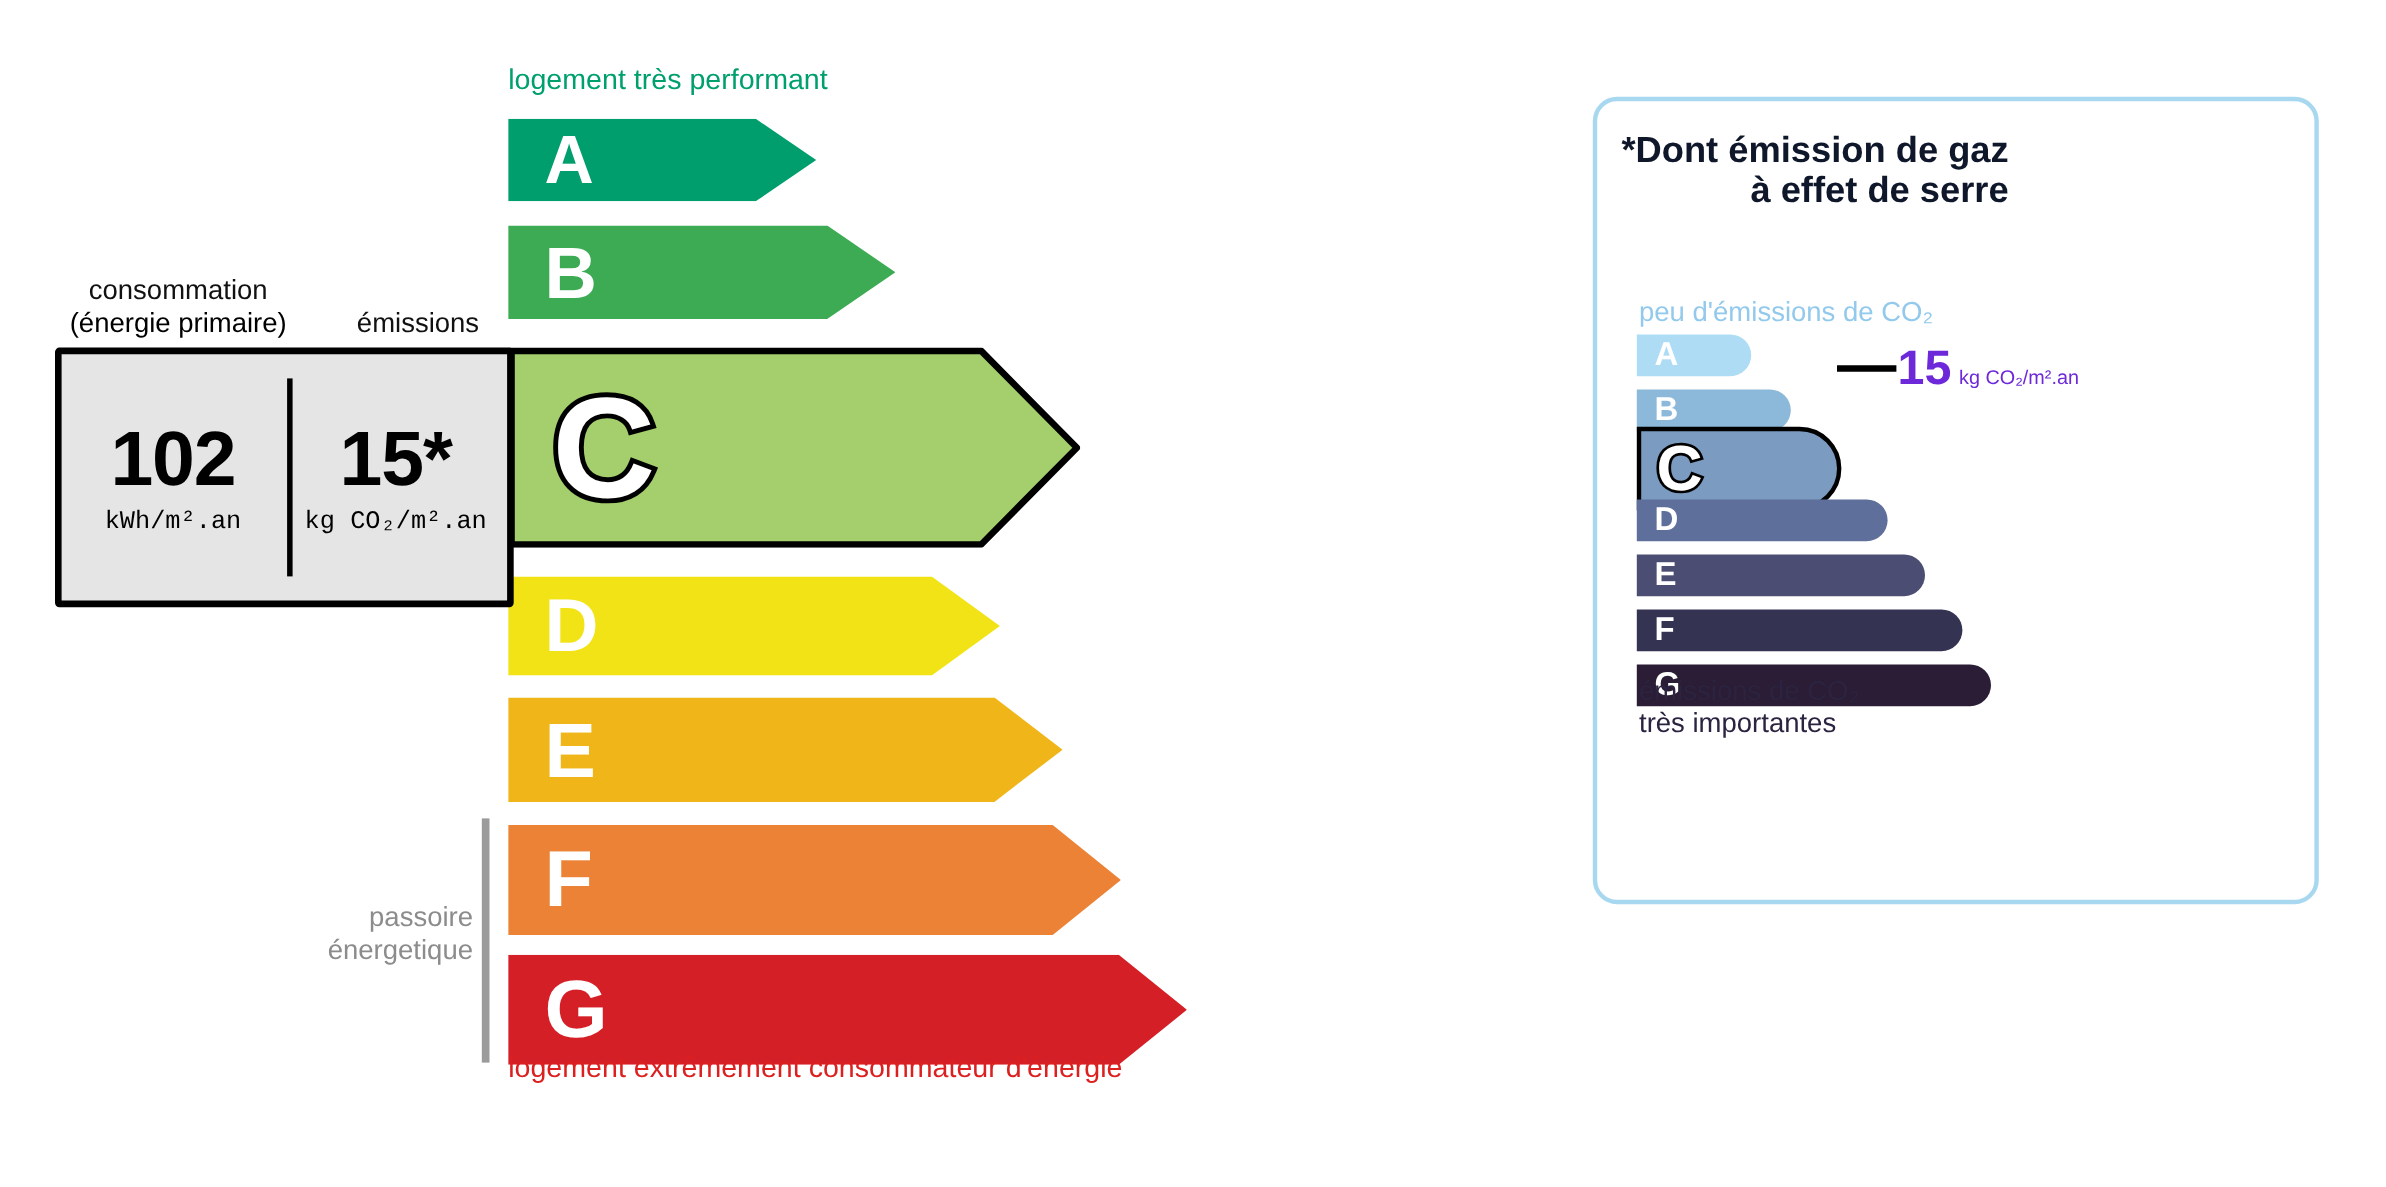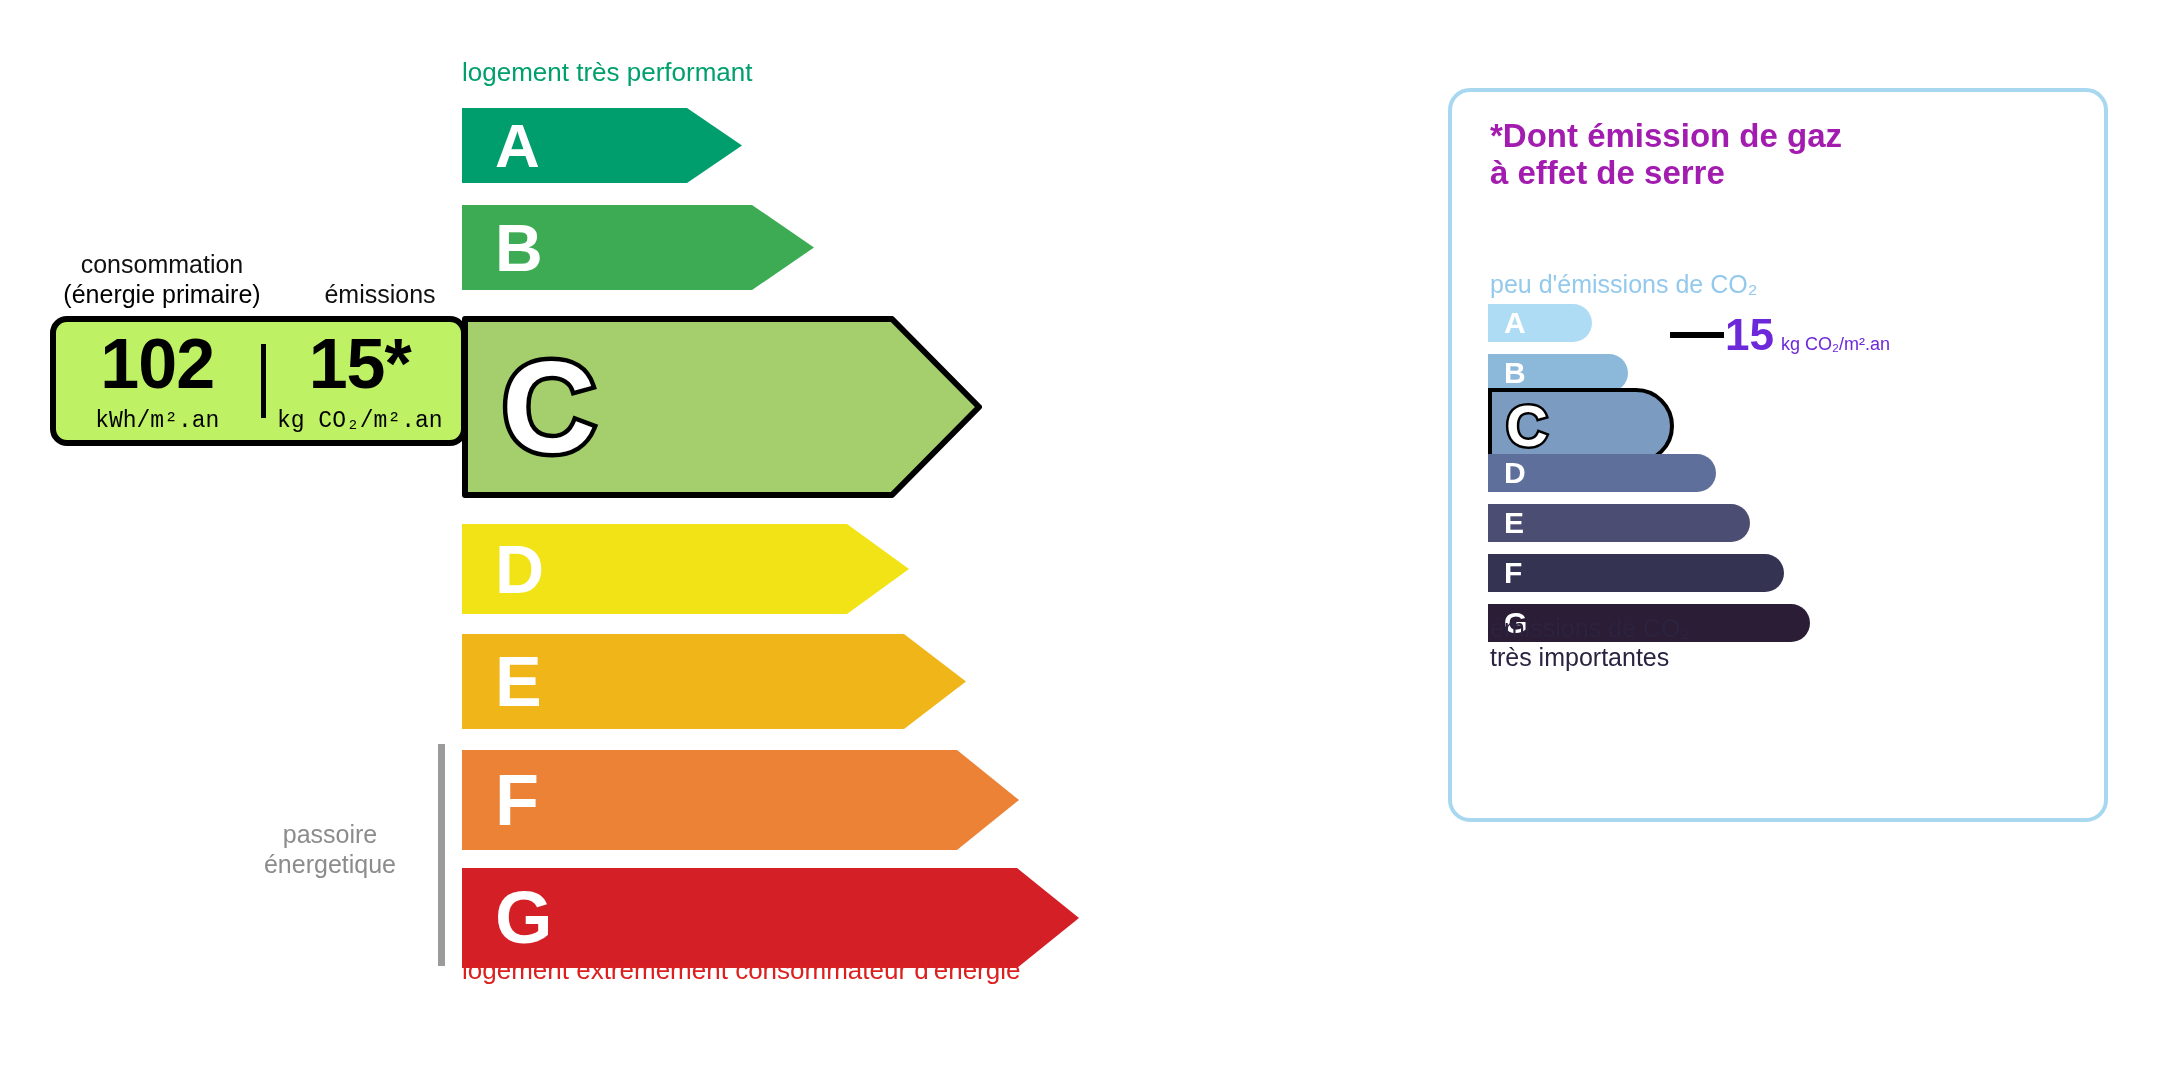--- a/index.html
+++ b/index.html
@@ -28,22 +28,22 @@
   .band{position:absolute;left:462px;}
   .band svg{display:block;}
   .band .letter{
     position:absolute;left:33px;top:50%;transform:translateY(-50%);
     color:#ffffff;font-weight:bold;line-height:1;
     font-family:"Liberation Sans","DejaVu Sans",sans-serif;
   }
 
   
   #value-box{
-    position:absolute;left:50px;top:316px;width:417px;height:130px;
-    border:6px solid #000;border-radius:17px;background:#bef264;
+    position:absolute;left:50px;top:316px;width:417px;height:236px;
+    border:6px solid #000;border-radius:4px;background:#e5e5e5;
     box-sizing:border-box;z-index:6;
   }
   #value-box .divider{
     position:absolute;left:50.5%;top:22px;bottom:22px;width:5px;background:#000;
   }
   .vb-cell{
     position:absolute;top:0;bottom:0;width:50%;
     display:flex;flex-direction:column;align-items:center;justify-content:center;
   }
   .vb-cell.left{left:0;}
@@ -59,32 +59,32 @@
   .lbl-emis{
     position:absolute;left:300px;top:280px;width:160px;text-align:center;
     font-size:25px;color:#111;
   }
 
   
   #passoire-bar{
     position:absolute;left:438px;top:744px;width:7px;height:222px;background:#9b9b9b;
   }
   #passoire-label{
-    position:absolute;left:230px;top:820px;width:200px;text-align:center;
+    position:absolute;left:230px;top:820px;width:200px;text-align:right;
     font-size:25px;color:#8c8c8c;line-height:1.18;
   }
 
   
   #co2-panel{
     position:absolute;left:1448px;top:88px;width:660px;height:734px;
     border:4px solid #a8d8f0;border-radius:22px;background:#fff;box-sizing:border-box;
   }
   #co2-title{
-    position:absolute;left:38px;top:26px;
-    font-size:33px;font-weight:bold;color:#a21caf;line-height:1.12;white-space:nowrap;
+    position:absolute;left:22px;top:26px;
+    font-size:33px;font-weight:bold;color:#0f172a;line-height:1.12;white-space:nowrap;text-align:right;
   }
   #co2-top-caption{
     position:absolute;left:38px;top:178px;
     font-size:25px;color:#93c9ec;white-space:nowrap;
   }
   #co2-bottom-caption{
     position:absolute;left:38px;top:522px;
     font-size:25px;color:#2b2340;line-height:1.15;white-space:nowrap;
   }
   .co2-bar{

